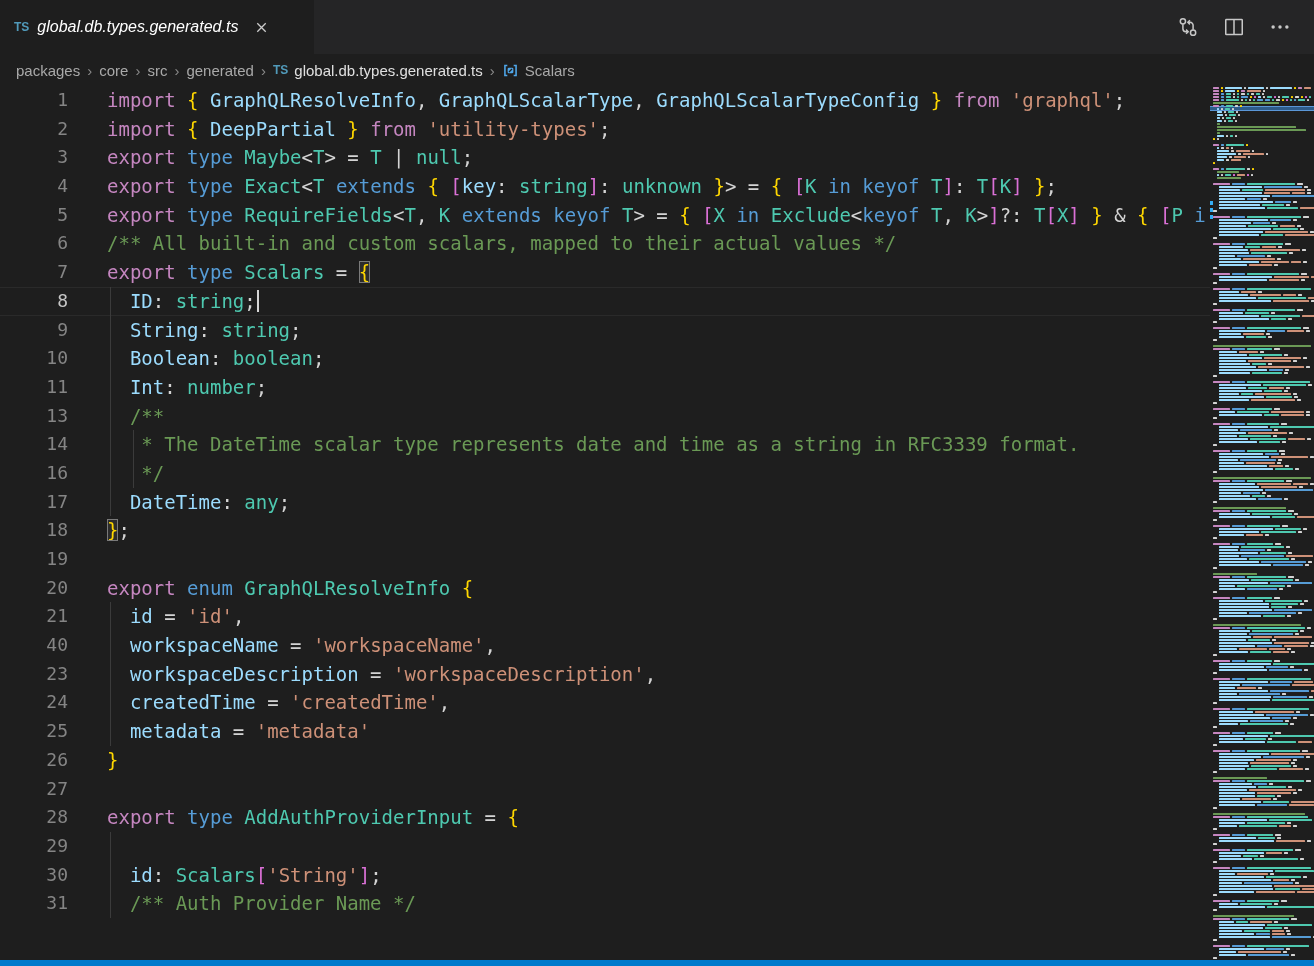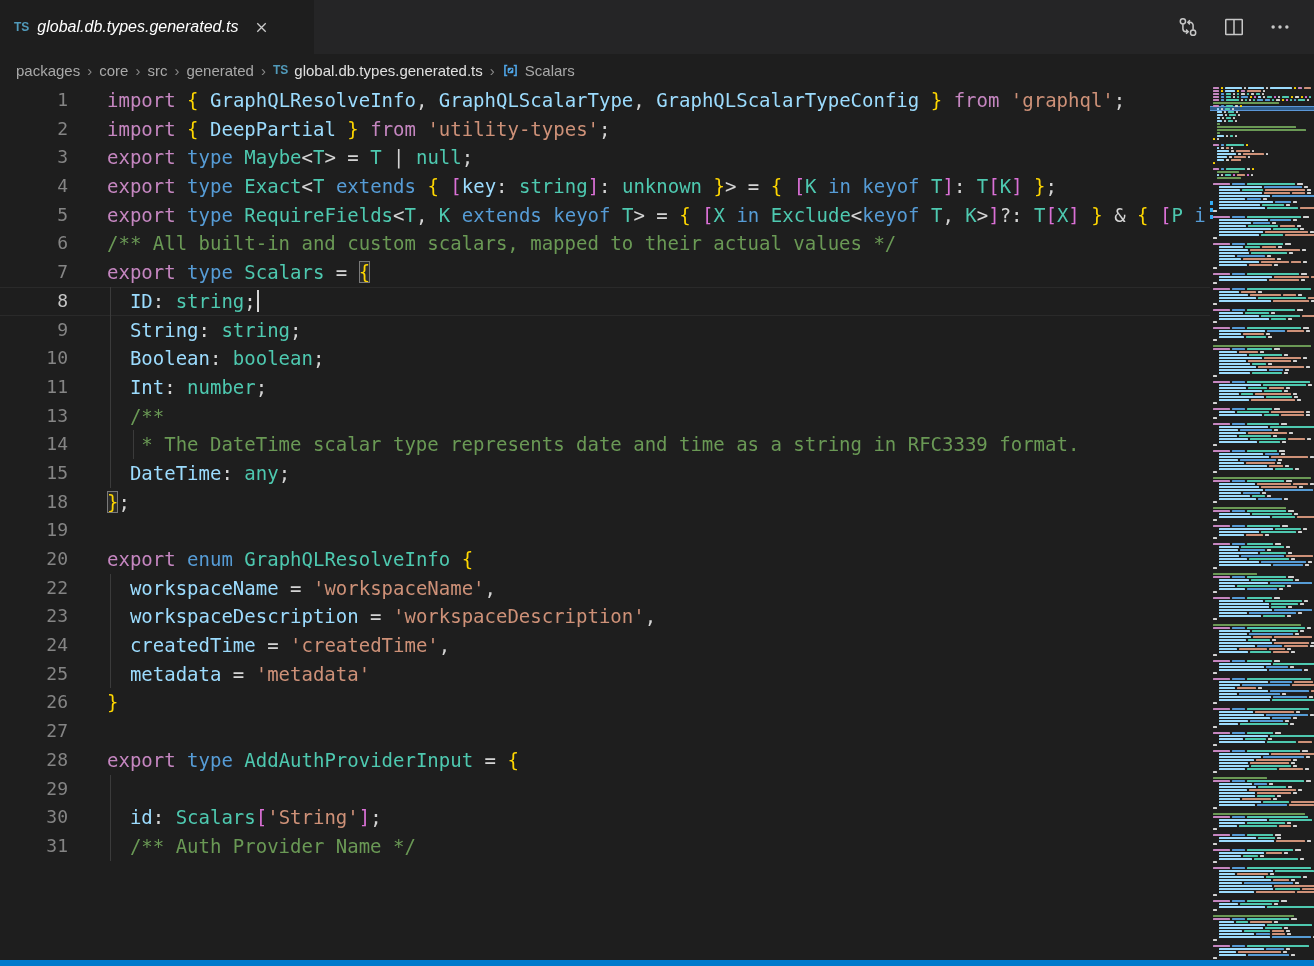--- a/index.html
+++ b/index.html
@@ -190,37 +190,45 @@
         </div>
         <div class="code-line">
           <div class="line-number">13</div>
           <div class="line-content"><div class="indent-guide" style="left: 20px;"></div><span class="tok tok-pn">  </span><span class="tok tok-cm">/**</span></div>
         </div>
         <div class="code-line">
           <div class="line-number">14</div>
           <div class="line-content"><div class="indent-guide" style="left: 20px;"></div><div class="indent-guide" style="left: 42.88px;"></div><span class="tok tok-pn">  </span><span class="tok tok-cm"> * The DateTime scalar type represents date and time as a string in RFC3339 format.</span></div>
         </div>
         <div class="code-line">
-          <div class="line-number">15</div>
+          <div class="line-number">16</div>
+          <div class="line-content"><div class="indent-guide" style="left: 20px;"></div><div class="indent-guide" style="left: 42.88px;"></div><span class="tok tok-pn">  </span><span class="tok tok-cm"> */</span></div>
+        </div>
+        <div class="code-line">
+          <div class="line-number">17</div>
           <div class="line-content"><div class="indent-guide" style="left: 20px;"></div><span class="tok tok-pn">  </span><span class="tok tok-vr">DateTime</span><span class="tok tok-pn">: </span><span class="tok tok-ty">any</span><span class="tok tok-pn">;</span></div>
         </div>
         <div class="code-line">
           <div class="line-number">18</div>
           <div class="line-content"><span class="tok tok-bm">}</span><span class="tok tok-pn">;</span></div>
         </div>
         <div class="code-line">
           <div class="line-number">19</div>
           <div class="line-content"></div>
         </div>
         <div class="code-line">
           <div class="line-number">20</div>
           <div class="line-content"><span class="tok tok-kw">export</span><span class="tok tok-pn"> </span><span class="tok tok-kb">enum</span><span class="tok tok-pn"> </span><span class="tok tok-ty">GraphQLResolveInfo</span><span class="tok tok-pn"> </span><span class="tok tok-b1">{</span></div>
         </div>
         <div class="code-line">
-          <div class="line-number">22</div>
+          <div class="line-number">21</div>
+          <div class="line-content"><div class="indent-guide" style="left: 20px;"></div><span class="tok tok-pn">  </span><span class="tok tok-vr">id</span><span class="tok tok-pn"> = </span><span class="tok tok-st">'id'</span><span class="tok tok-pn">,</span></div>
+        </div>
+        <div class="code-line">
+          <div class="line-number">40</div>
           <div class="line-content"><div class="indent-guide" style="left: 20px;"></div><span class="tok tok-pn">  </span><span class="tok tok-vr">workspaceName</span><span class="tok tok-pn"> = </span><span class="tok tok-st">'workspaceName'</span><span class="tok tok-pn">,</span></div>
         </div>
         <div class="code-line">
           <div class="line-number">23</div>
           <div class="line-content"><div class="indent-guide" style="left: 20px;"></div><span class="tok tok-pn">  </span><span class="tok tok-vr">workspaceDescription</span><span class="tok tok-pn"> = </span><span class="tok tok-st">'workspaceDescription'</span><span class="tok tok-pn">,</span></div>
         </div>
         <div class="code-line">
           <div class="line-number">24</div>
           <div class="line-content"><div class="indent-guide" style="left: 20px;"></div><span class="tok tok-pn">  </span><span class="tok tok-vr">createdTime</span><span class="tok tok-pn"> = </span><span class="tok tok-st">'createdTime'</span><span class="tok tok-pn">,</span></div>
         </div>

